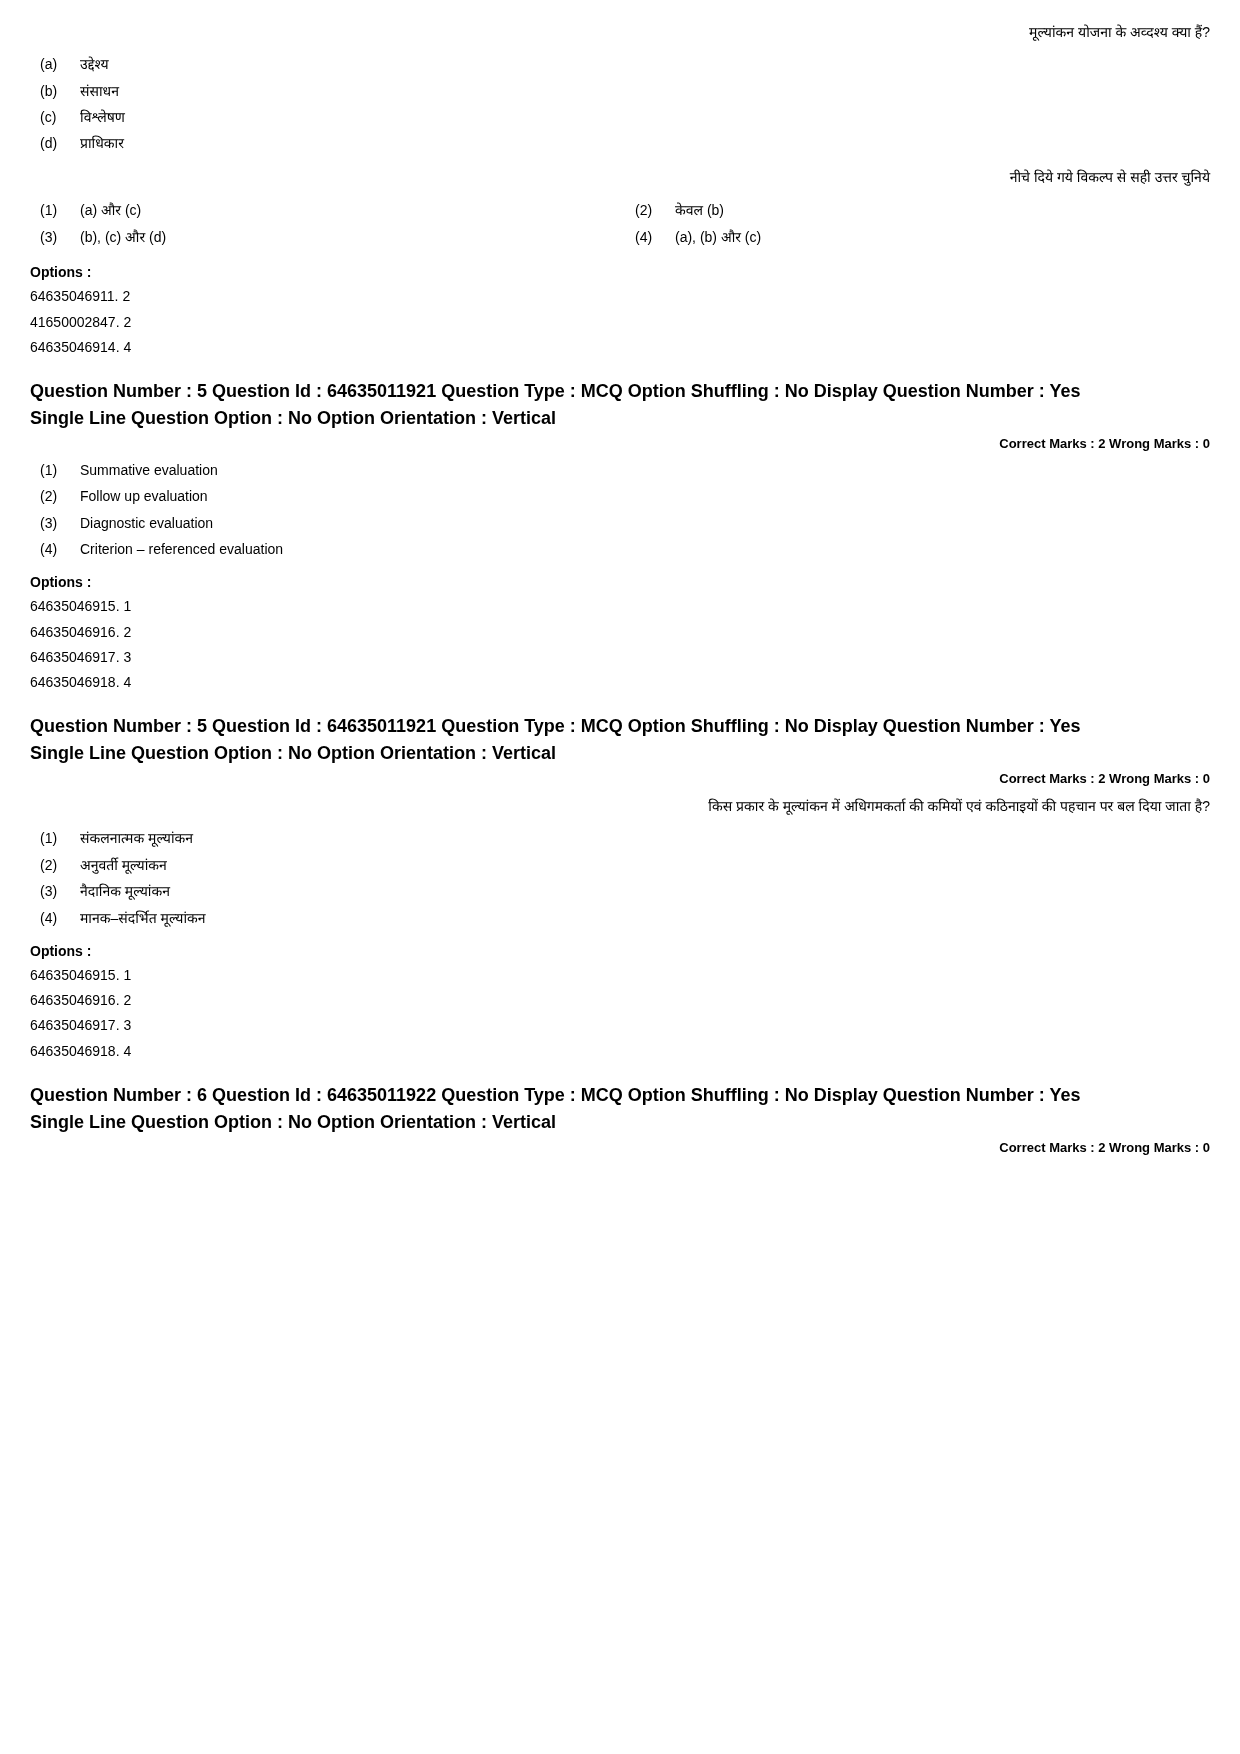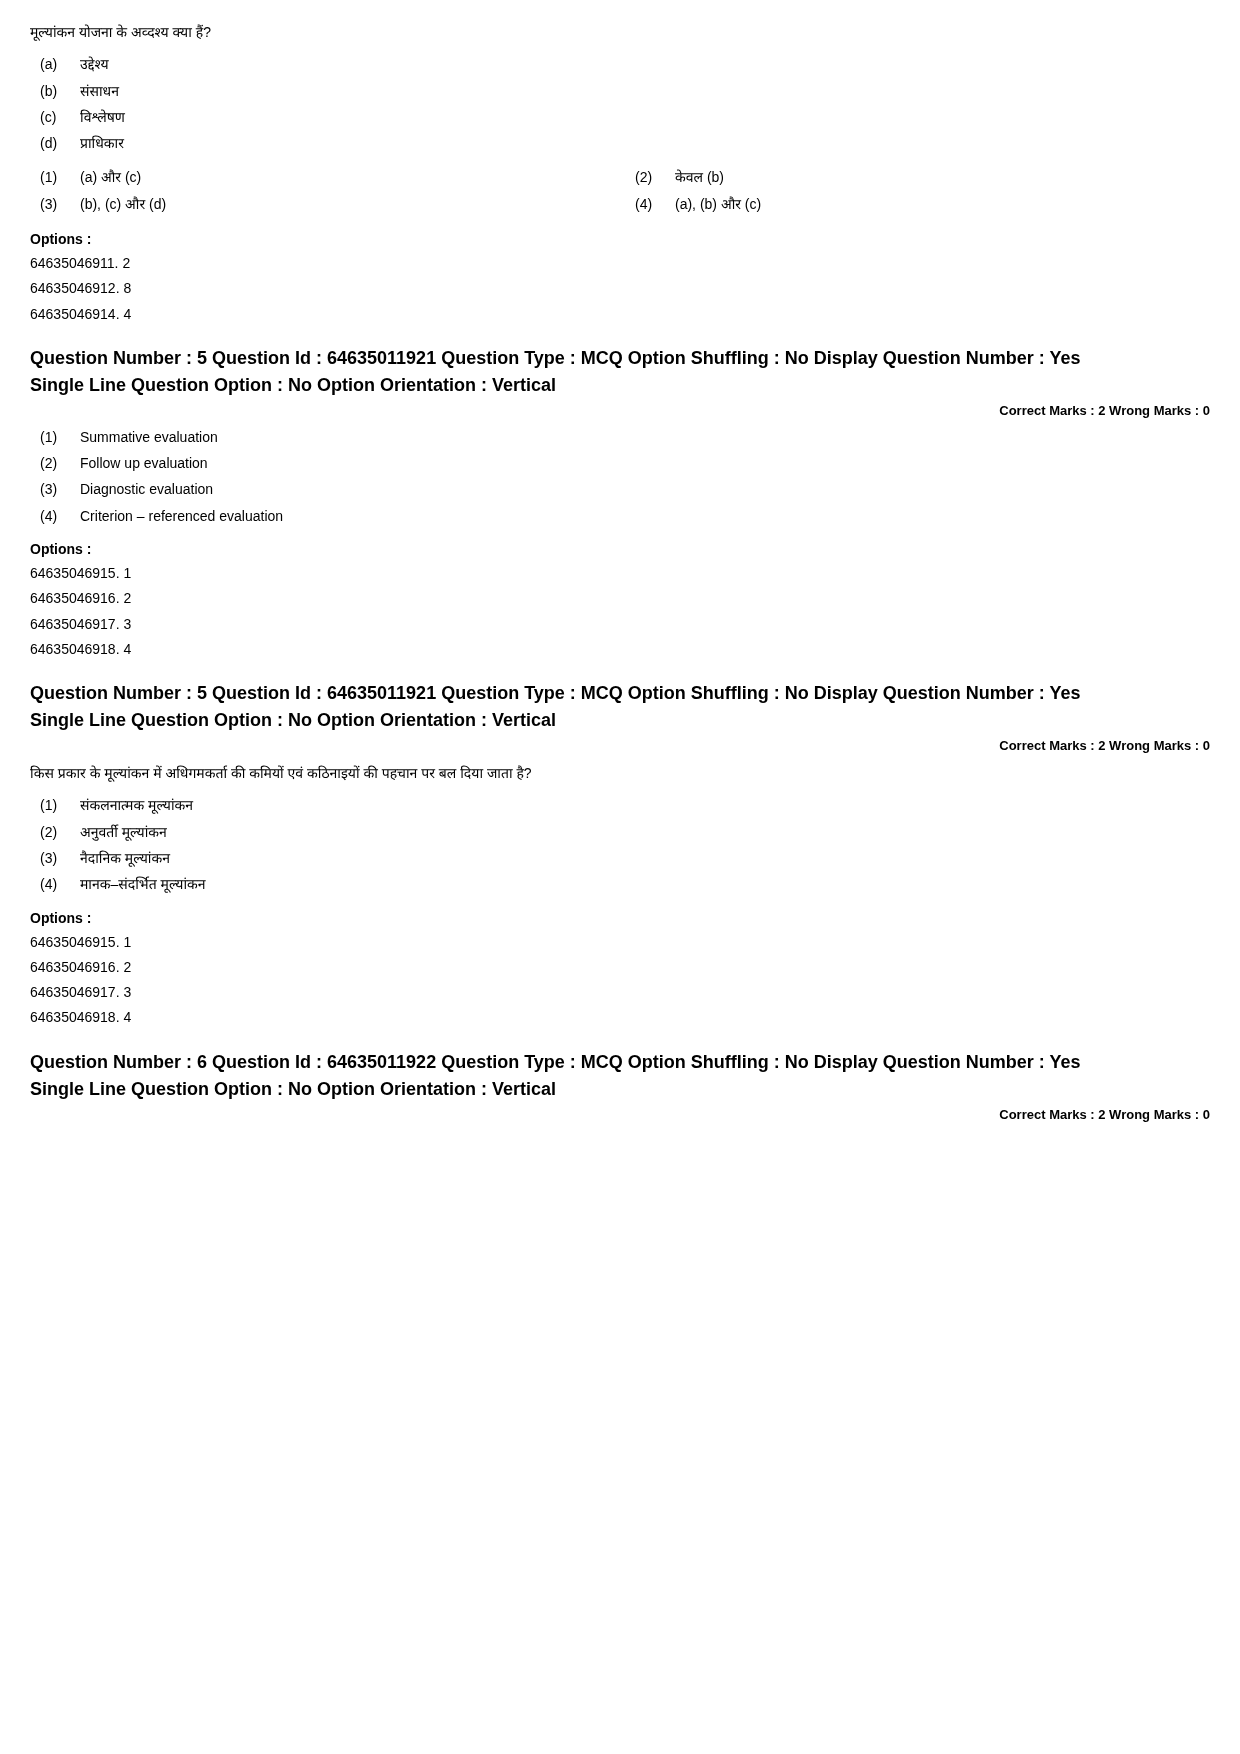--- a/index.html
+++ b/index.html
@@ -28,20 +28,21 @@
     .marks-line {
       font-weight: bold;
       font-size: 13px;
       margin-bottom: 8px;
       text-align: right;
     }
     .question-text {
       font-size: 14px;
       margin-bottom: 8px;
       line-height: 1.6;
+      text-align: right;
     }
     .options-list {
       list-style: none;
       margin-left: 10px;
       margin-bottom: 10px;
     }
     .options-list li {
       display: flex;
       margin-bottom: 4px;
       font-size: 14px;
@@ -99,20 +100,21 @@
     <li>
         <span class="opt-num">(c)</span>
         <span>विश्लेषण</span>
       </li>
     <li>
         <span class="opt-num">(d)</span>
         <span>प्राधिकार</span>
       </li>
   </ul>
 
+  <div class="question-text hindi-text">नीचे दिये गये विकल्प से सही उत्तर चुनिये</div>
 
   <div class="grid-options">
     <div class="grid-item">
         <span class="opt-num">(1)</span>
         <span>(a) और (c)</span>
       </div>
     <div class="grid-item">
         <span class="opt-num">(2)</span>
         <span>केवल (b)</span>
       </div>
@@ -122,21 +124,21 @@
       </div>
     <div class="grid-item">
         <span class="opt-num">(4)</span>
         <span>(a), (b) और (c)</span>
       </div>
   </div>
 
   <div class="options-label">Options :</div>
   <div class="option-codes">
     <div>64635046911. 2</div>
-    <div>64635046912. 8</div>
+    <div>41650002847. 2</div>
     <div>64635046914. 4</div>
   </div>
 </div>
 
 <div class="question-block" style="margin-top: 18px;">
   <div class="question-meta">
     <div>Question Number : 5  Question Id : 64635011921  Question Type : MCQ  Option Shuffling : No  Display Question Number : Yes</div>
     <div>Single Line Question Option : No  Option Orientation : Vertical</div>
   </div>
   <div class="marks-line">Correct Marks : 2  Wrong Marks : 0</div>

